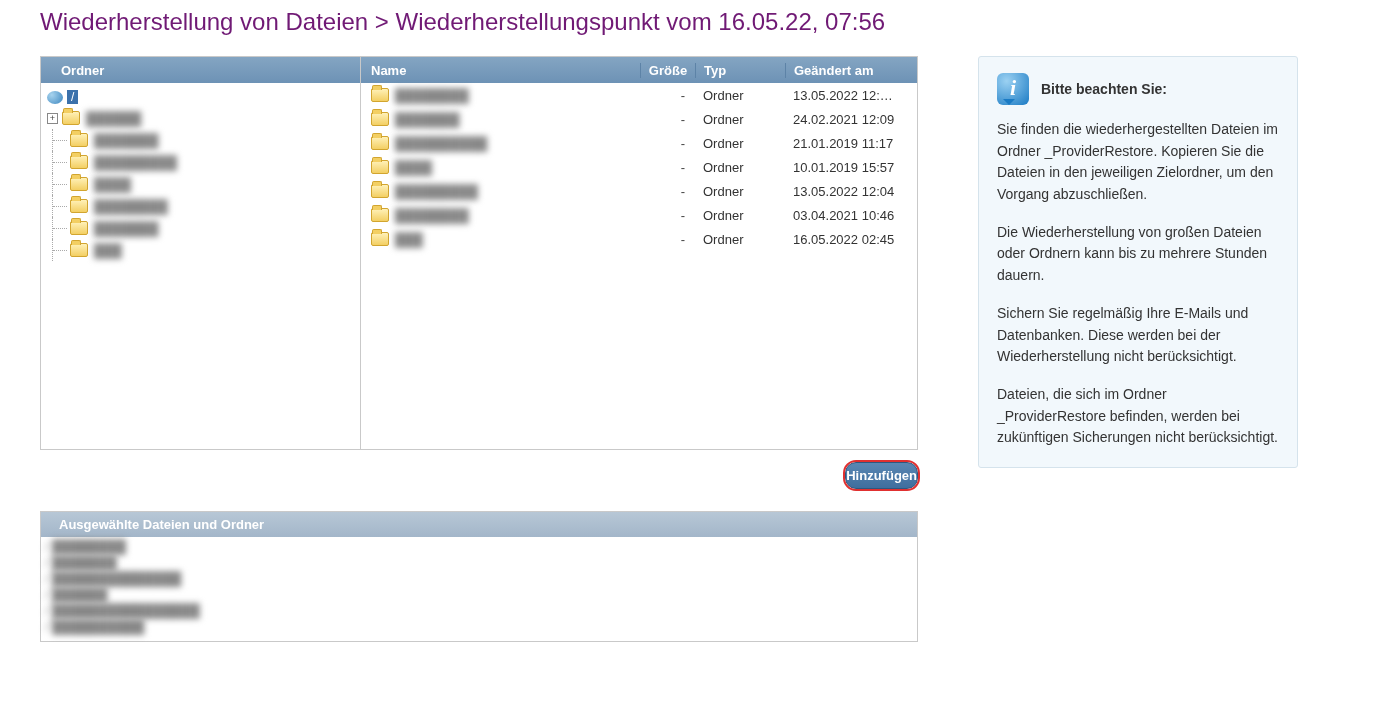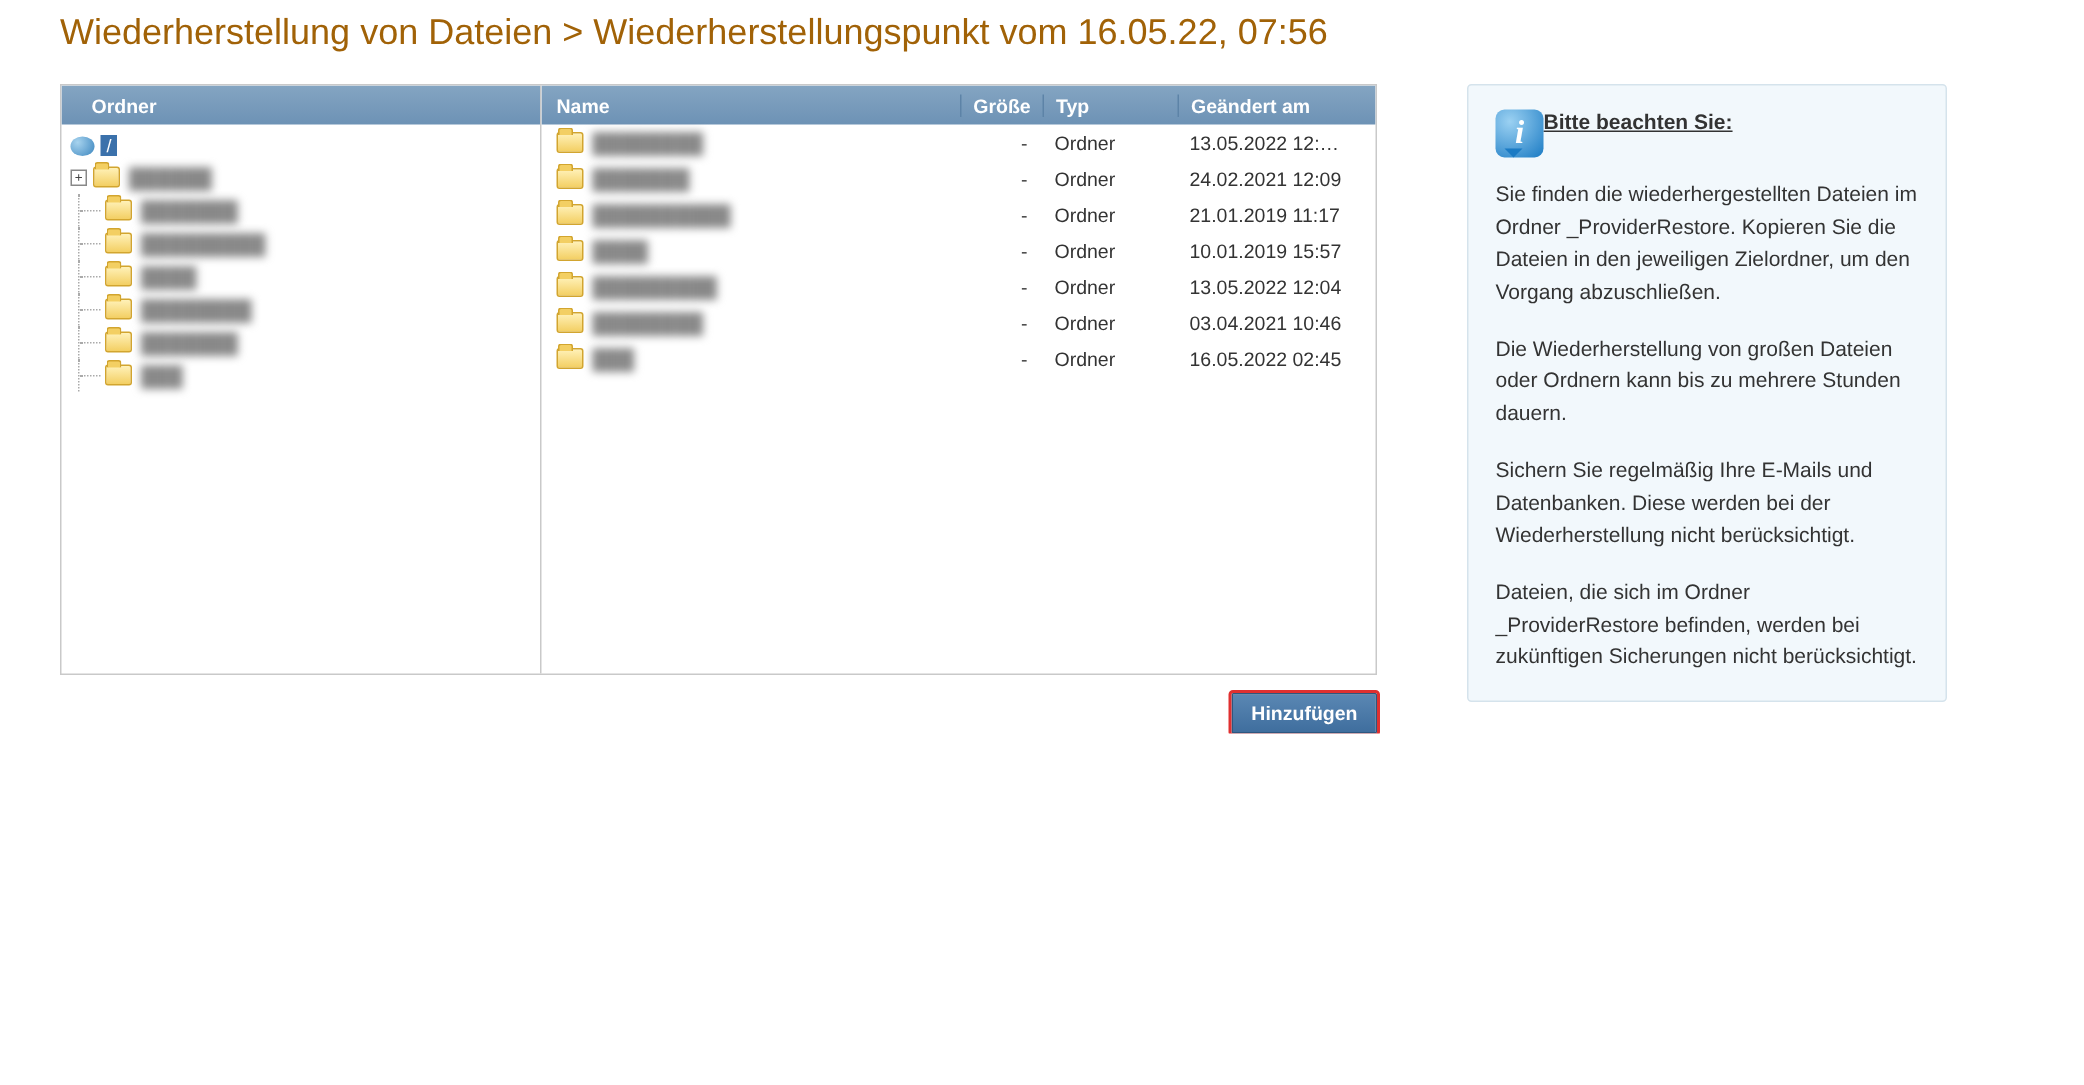--- a/index.html
+++ b/index.html
@@ -6,21 +6,21 @@
 body {
   font-family: Arial, Helvetica, sans-serif;
   font-size: 13px;
   color: #333;
   background: #fff;
   padding: 0 40px;
 }
 .page-title {
   font-size: 24px;
   font-weight: 400;
-  color: #a16207;
+  color: #701a75;
   padding: 8px 0 20px 0;
 }
 .instructions {
   font-size: 14px;
   margin-bottom: 12px;
 }
 .layout {
   display: flex;
   gap: 60px;
   align-items: flex-start;
@@ -139,22 +139,22 @@
 .file-row .col-size { border: none; color: #444; text-align: right; padding-right: 10px; }
 .file-row .col-type { border: none; }
 .file-row .col-date { border: none; }
 .file-row .col-name { display:flex; align-items:center; }
 
 .btn-row-right { display:flex; justify-content:flex-end; margin-top: 12px; }
 .btn {
   background: linear-gradient(#5a87b3, #3f6e9e);
   color: #fff;
   border: 1px solid #2e577f;
-  border-radius: 1px;
-  padding: 5px 12px;
+  border-radius: 11px;
+  padding: 5px 0;
   font-size: 13px;
   font-weight: bold;
   cursor: pointer;
 }
 .btn-outline-red { outline: 2px solid #e03030; outline-offset: 0; }
 .btn-light {
   background: linear-gradient(#fdfdfd, #eee);
   color: #333;
   border: 1px solid #bbb;
   border-radius: 3px;
@@ -188,21 +188,21 @@
 }
 .bottom-right { display:flex; gap:8px; }
 
 
 .info-box {
   border: 1px solid #d5e3ec;
   background: #f2f8fc;
   border-radius: 3px;
   padding: 16px 18px 18px 18px;
 }
-.info-head { display:flex; align-items:flex-start; margin-bottom: 14px; text-decoration: underline; }
+.info-head { display:flex; align-items:center; gap:12px; margin-bottom: 14px; }
 .info-icon {
   width: 32px; height: 32px;
   background: radial-gradient(circle at 30% 25%, #9bd1f2, #1b7bc4);
   border-radius: 6px;
   position: relative;
   flex-shrink: 0;
 }
 .info-icon::after {
   content:"i";
   position:absolute;
@@ -352,20 +352,31 @@
               <div class="col-date">16.05.2022 02:45</div>
             </div>
           </div>
       </div>
     </div>
 
     <div class="btn-row-right">
       <button class="btn btn-outline-red">Hinzufügen</button>
     </div>
 
+    <div class="selected-box">
+      <div class="selected-header">Ausgewählte Dateien und Ordner</div>
+      <div class="selected-body" id="selected-body">
+          <div class="blur">/ ████████</div>
+          <div class="blur">/ ███████</div>
+          <div class="blur">/ ██████████████</div>
+          <div class="blur">/ ██████</div>
+          <div class="blur">/ ████████████████</div>
+          <div class="blur">/ ██████████</div>
+        </div>
+    </div>
 
   </div>
 
   <div class="side-col">
     <div class="info-box">
       <div class="info-head">
         <div class="info-icon"></div>
         <div class="info-title">Bitte beachten Sie:</div>
       </div>
       <p>Sie finden die wiederhergestellten Dateien im Ordner _ProviderRestore. Kopieren Sie die Dateien in den jeweiligen Zielordner, um den Vorgang abzuschließen.</p>

